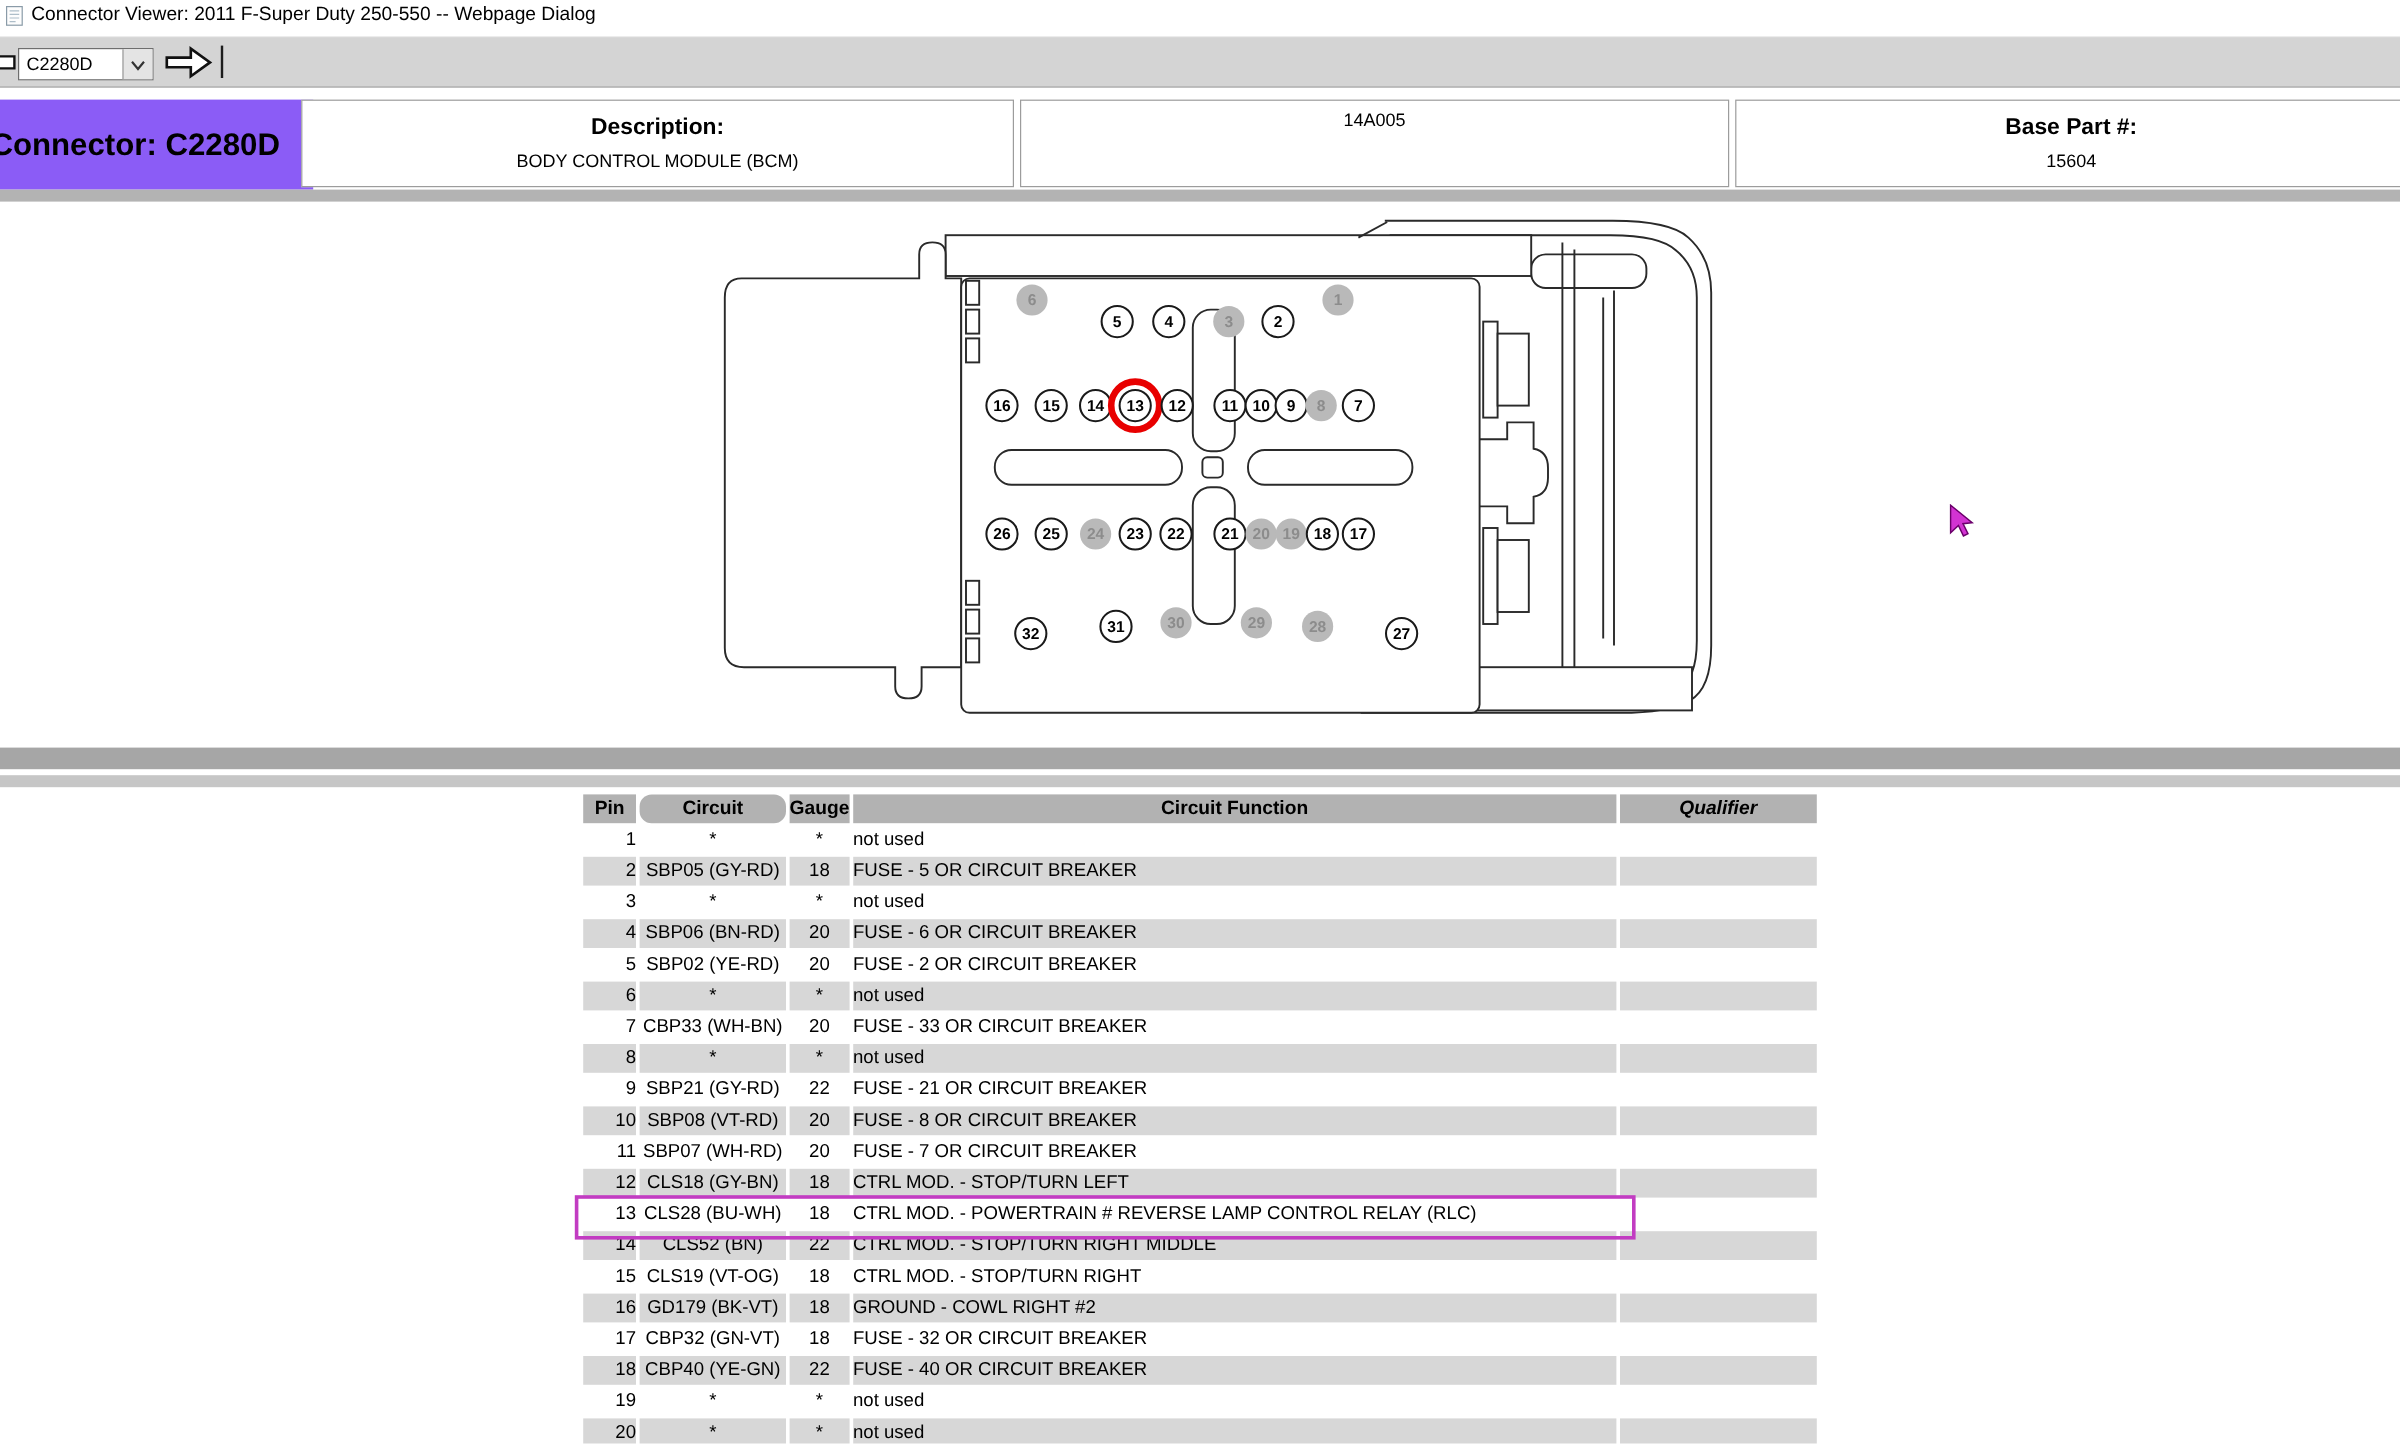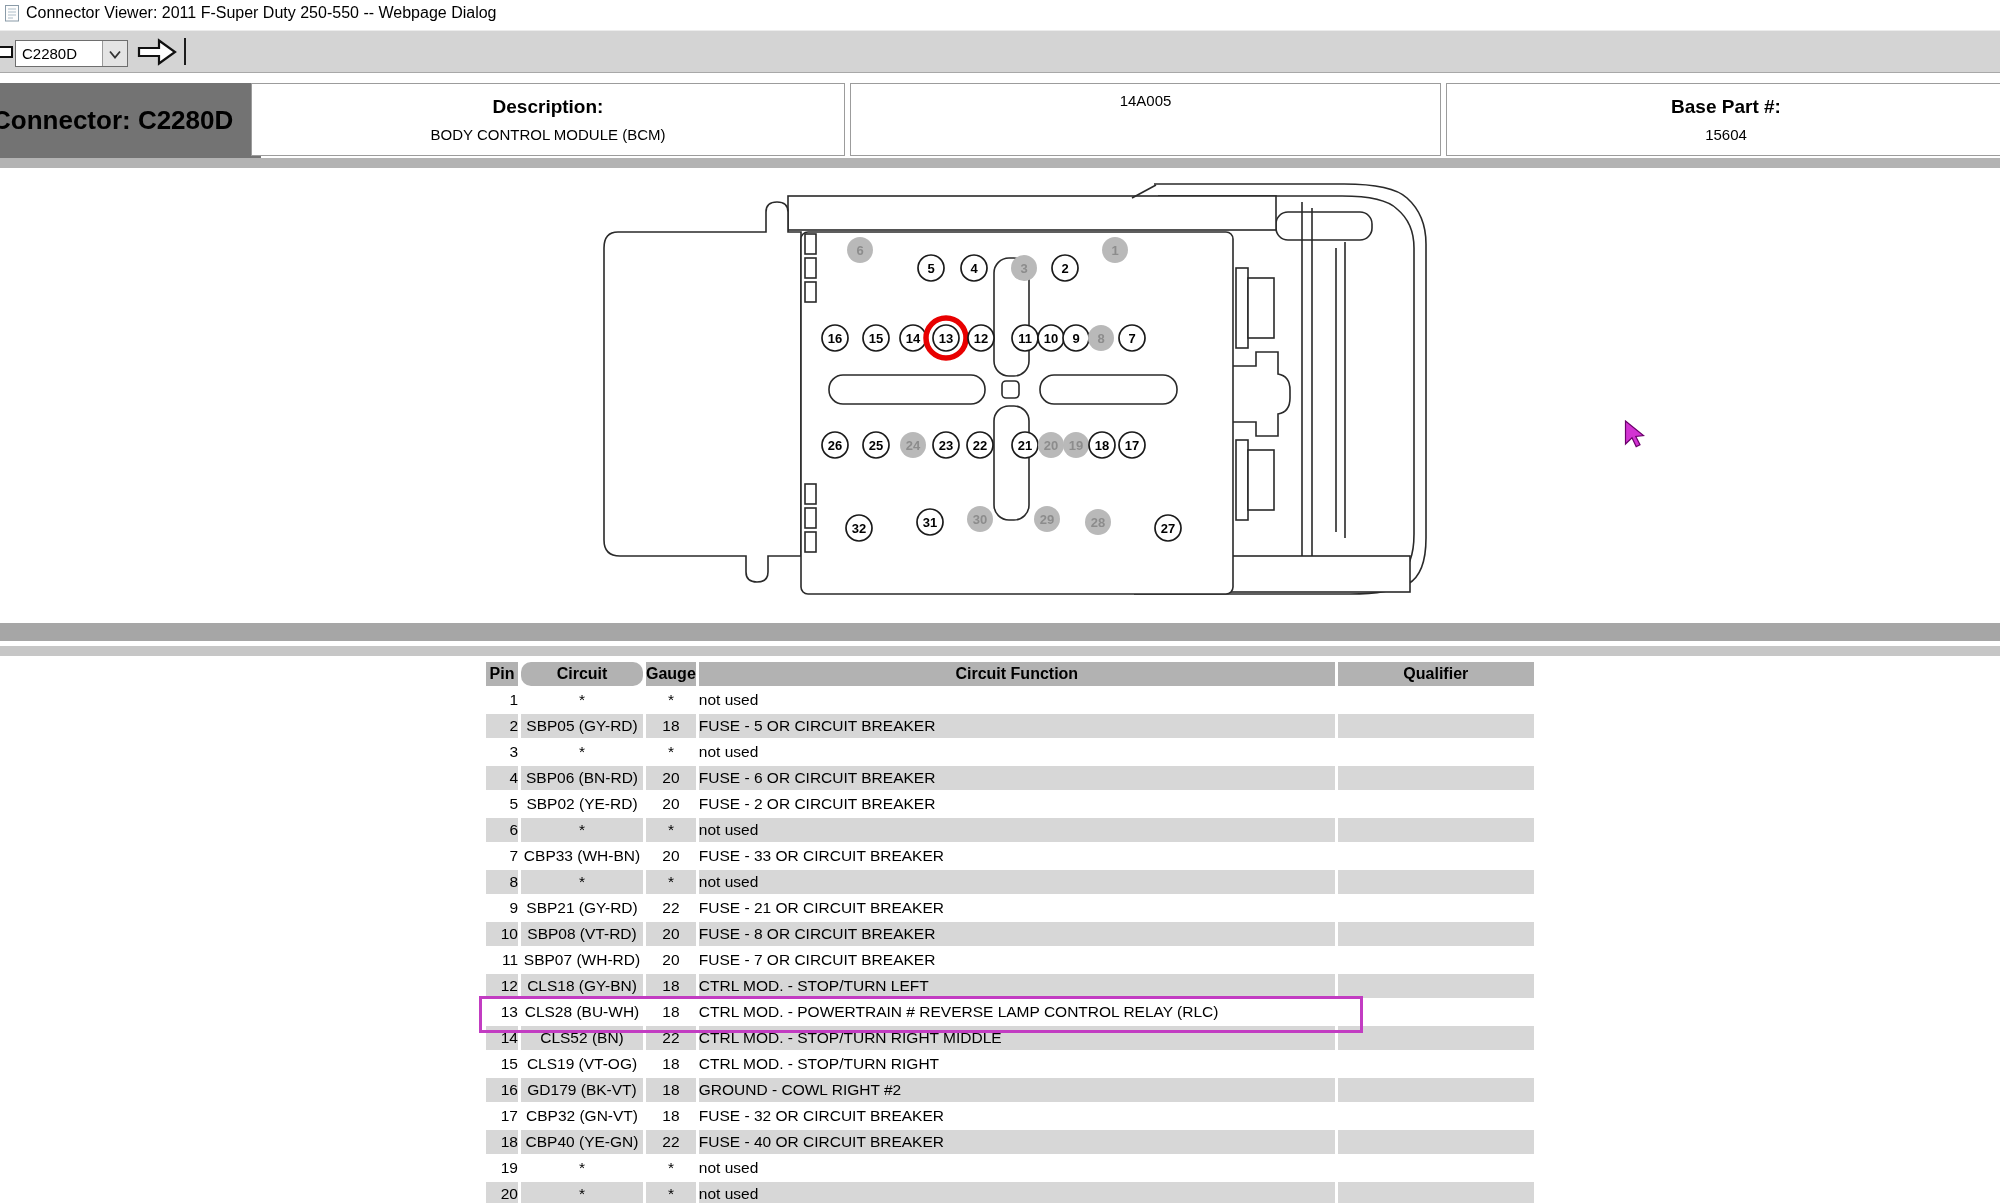--- a/index.html
+++ b/index.html
@@ -16,21 +16,21 @@
            border-top:1px solid #ececec;border-bottom:1px solid #a8a8a8;}
   .left-arrow-partial{position:absolute;left:-24px;top:7px;}
   .combo{position:absolute;left:15px;top:9px;width:113px;height:27px;background:#ffffff;
          border:1px solid #6e6e6e;display:flex;box-sizing:border-box;}
   .combo-value{flex:1;font-size:15px;line-height:25px;padding-left:6px;overflow:hidden;white-space:nowrap;}
   .combo-btn{width:24px;background:#e4e4e4;border-left:1px solid #9a9a9a;display:flex;
              align-items:center;justify-content:center;}
   .go-btn{position:absolute;left:136px;top:6px;}
   .caret-sep{position:absolute;left:184px;top:7px;width:2px;height:27px;background:#1c1c1c;}
   
-  .conn-cell{position:absolute;left:0;top:83px;width:261px;height:75px;background:#737373;
+  .conn-cell{position:absolute;left:0;top:83px;width:261px;height:75px;background:#8b5cf6;
              overflow:hidden;}
   .conn-cell span{display:block;margin-left:-8px;font-size:26px;font-weight:bold;
                   line-height:75px;white-space:nowrap;}
   .field-cell{position:absolute;top:83px;height:73px;background:#ffffff;
               border:1px solid #9c9c9c;text-align:center;box-sizing:border-box;}
   .field-label{font-weight:bold;font-size:19px;margin-top:12px;}
   .field-value{font-size:15px;margin-top:8px;}
   .fc1{left:251px;width:594px;}
   .fc2{left:850px;width:591px;}
   .fc3{left:1446px;width:560px;}
@@ -41,22 +41,22 @@
   .band-c{top:646px;height:10px;background:#c6c6c6;}
   
   .diagram{position:absolute;left:588px;top:182px;}
   .cursor{position:absolute;left:1624px;top:420px;}
   
   .table-wrap{position:absolute;left:483px;top:660px;}
   table.pins{border-collapse:separate;border-spacing:3px 2px;table-layout:fixed;}
   table.pins th{background:#b2b2b2;font-weight:bold;font-size:16px;height:24px;padding:0;}
   table.pins td{height:24px;padding:0;font-size:15.5px;background:#ffffff;overflow:hidden;white-space:nowrap;}
   table.pins tr.alt td{background:#d7d7d7;}
-  th.c-pin{width:32px;}  th.c-circuit{width:122px;border-radius:10px;} th.c-gauge{width:44px;}
-  th.c-func{width:636px;} th.c-qual{width:196px;}
+  th.c-pin{width:44px;}  th.c-circuit{width:122px;border-radius:10px;} th.c-gauge{width:44px;}
+  th.c-func{width:636px;} th.c-qual{width:164px;font-style:italic;}
   td.pin{text-align:right;padding-right:9px;}
   td.circuit{text-align:center;}
   td.gauge{text-align:center;}
   td.func{text-align:left;padding-left:6px;}
   .row-highlight{position:absolute;left:479px;top:996px;width:878px;height:31px;
                  border:3px solid #c23cc2;pointer-events:none;}
 </style>
 </head>
 <body>
 

